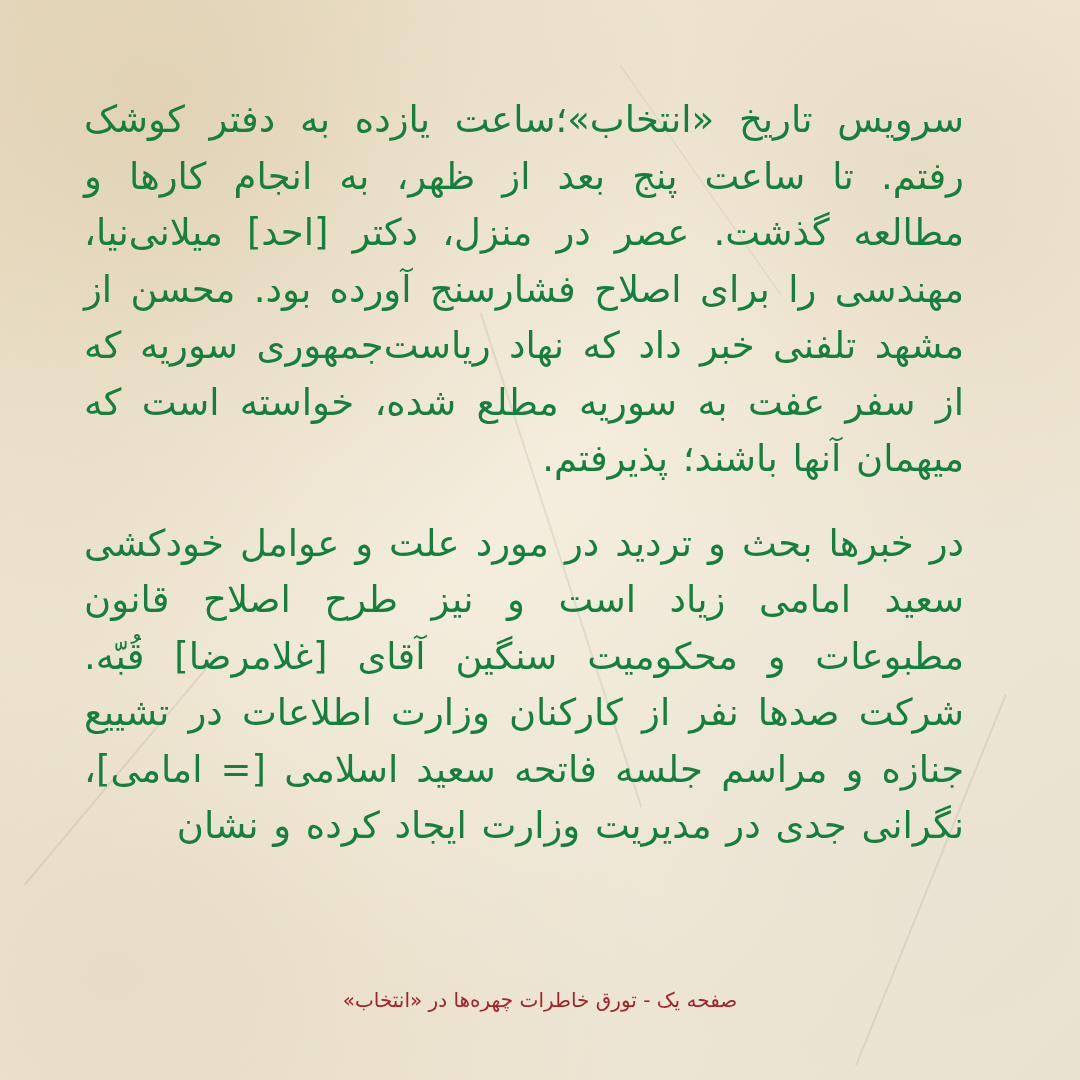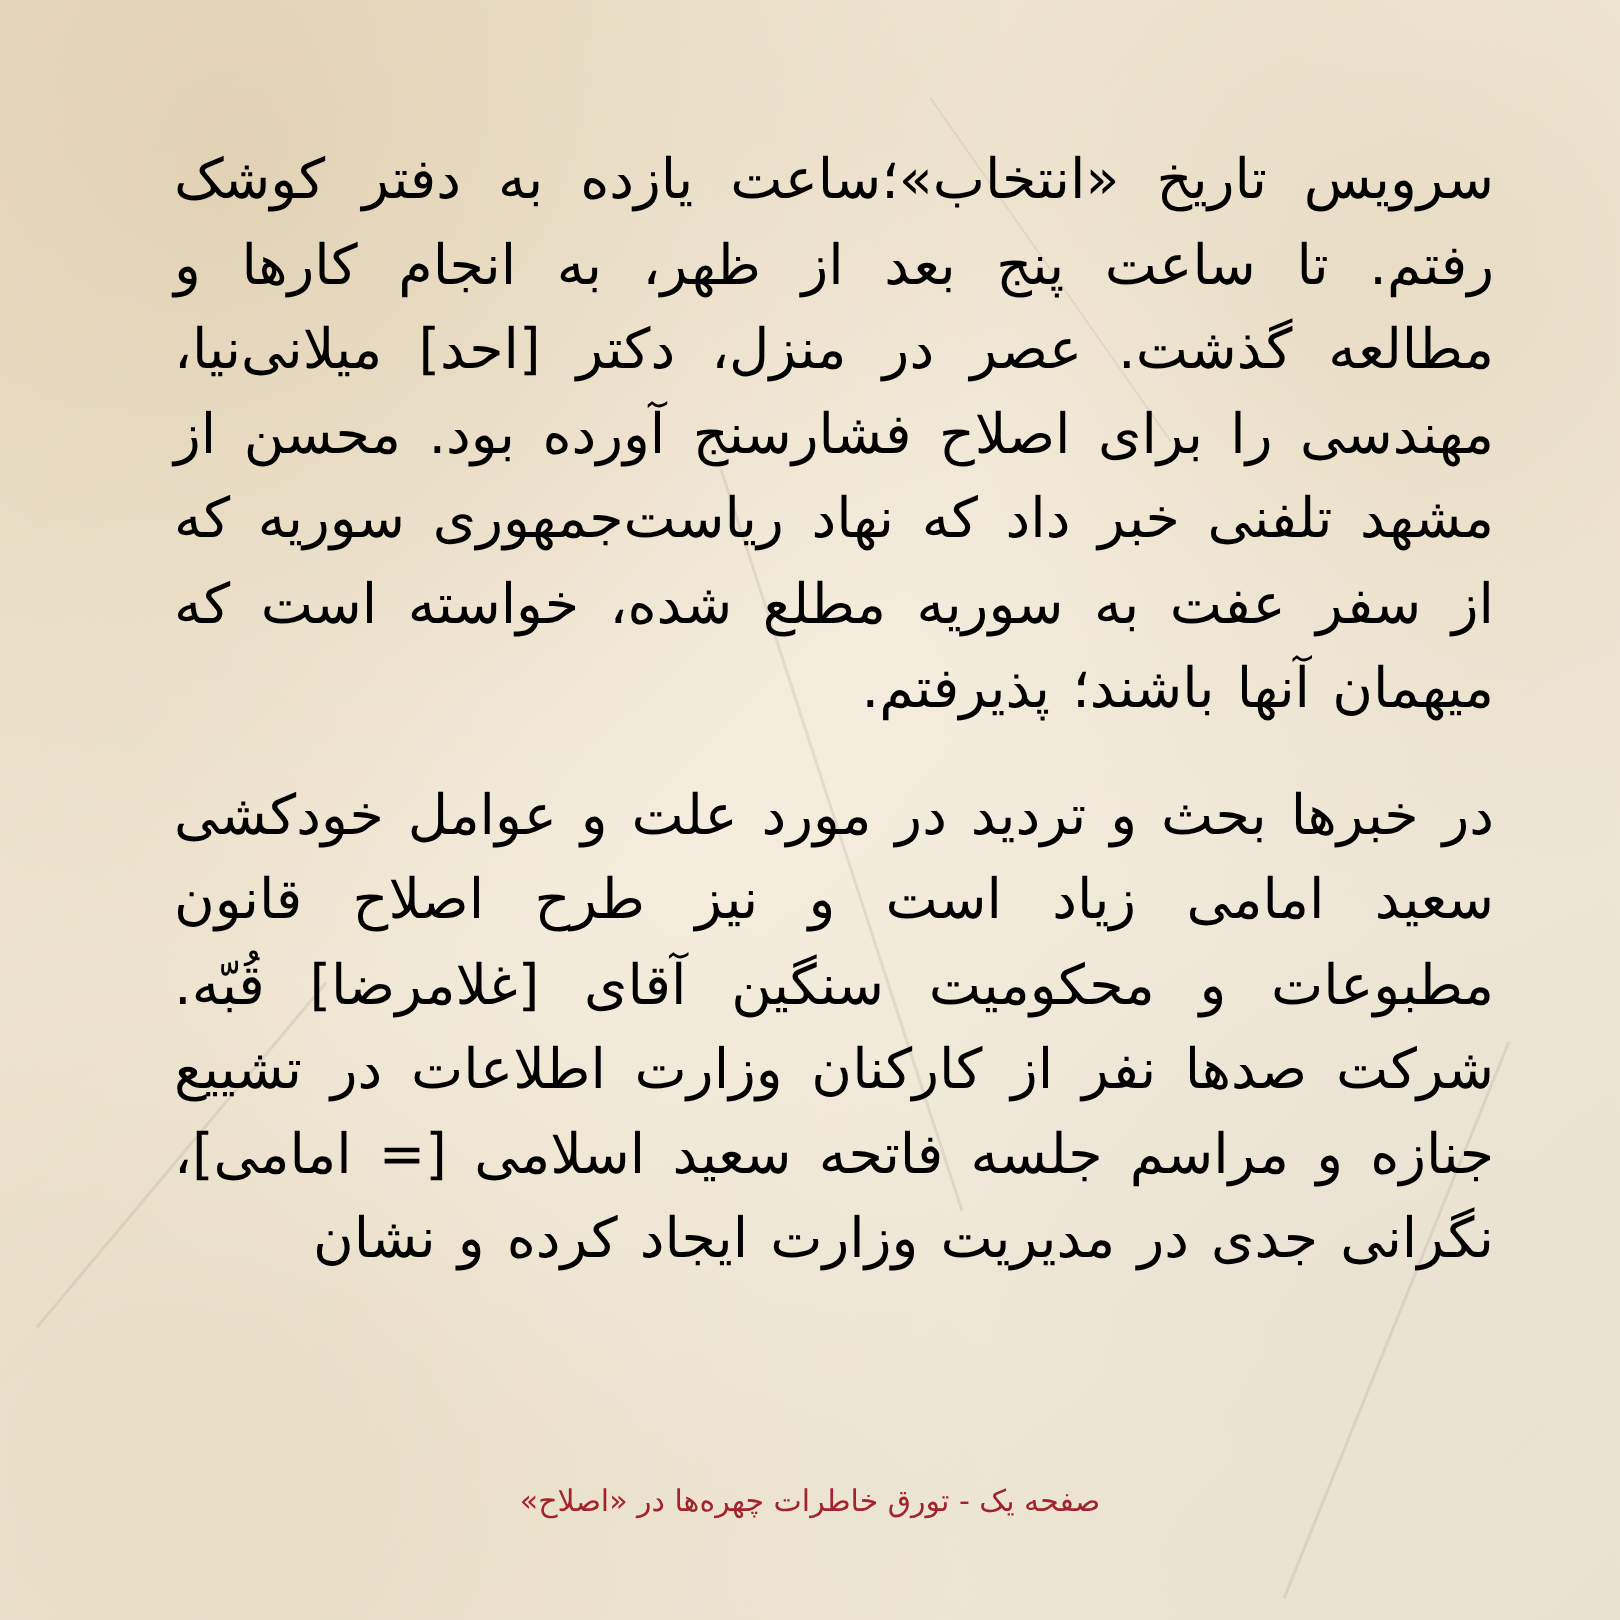--- a/index.html
+++ b/index.html
@@ -26,24 +26,24 @@
       background: rgba(150, 140, 125, 0.18);
       pointer-events: none;
     }
     .crease.c1 { width: 2px; height: 520px; left: 560px; top: 300px; transform: rotate(-18deg); }
     .crease.c2 { width: 2px; height: 400px; left: 930px; top: 680px; transform: rotate(22deg); }
     .crease.c3 { width: 2px; height: 300px; left: 120px; top: 620px; transform: rotate(40deg); }
     .crease.c4 { width: 1px; height: 280px; left: 700px; top: 40px; transform: rotate(-35deg); }
 
     .page {
       position: absolute;
-      left: 116px;
+      left: 84px;
       top: 92px;
       width: 880px;
-      color: #000000;
+      color: #15803d;
     }
     .paragraph {
       margin: 0;
       font-size: 37px;
       line-height: 56.5px;
       text-align: justify;
       text-align-last: right;
       direction: rtl;
       letter-spacing: 0.3px;
       word-spacing: 3px;
@@ -68,13 +68,13 @@
 <div class="crease c1"></div>
 <div class="crease c2"></div>
 <div class="crease c3"></div>
 <div class="crease c4"></div>
 
 <main class="page">
   <p class="paragraph p1">سرویس تاریخ «انتخاب»؛ساعت یازده به دفتر کوشک رفتم. تا ساعت پنج بعد از ظهر، به انجام کارها و مطالعه گذشت. عصر در منزل، دکتر [احد] میلانی‌نیا، مهندسی را برای اصلاح فشارسنج آورده بود. محسن از مشهد تلفنی خبر داد که نهاد ریاست‌جمهوری سوریه که از سفر عفت به سوریه مطلع شده، خواسته است که میهمان آنها باشند؛ پذیرفتم.</p>
   <p class="paragraph p2">در خبرها بحث و تردید در مورد علت و عوامل خودکشی سعید امامی زیاد است و نیز طرح اصلاح قانون مطبوعات و محکومیت سنگین آقای [غلامرضا] قُبّه. شرکت صدها نفر از کارکنان وزارت اطلاعات در تشییع جنازه و مراسم جلسه فاتحه سعید اسلامی [= امامی]، نگرانی جدی در مدیریت وزارت ایجاد کرده و نشان</p>
 </main>
 
-<div class="footer">صفحه یک - تورق خاطرات چهره‌ها در «اصلاح»</div>
+<div class="footer">صفحه یک - تورق خاطرات چهره‌ها در «انتخاب»</div>
 
 </body></html>

